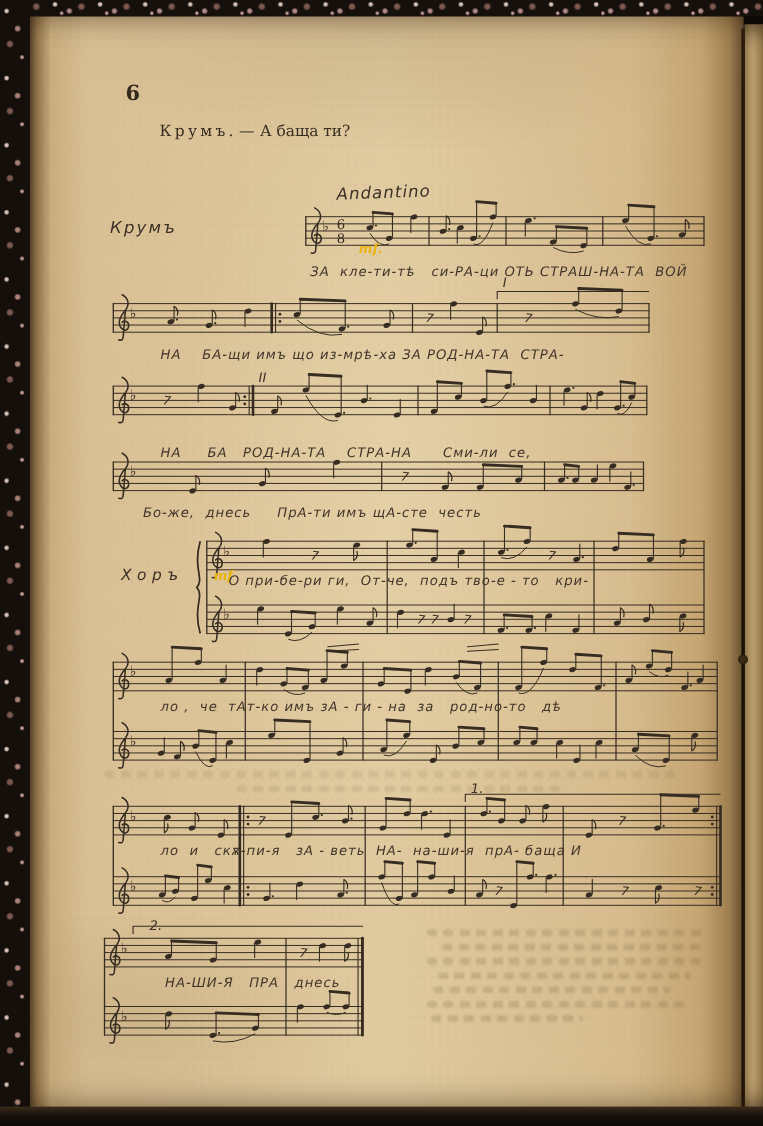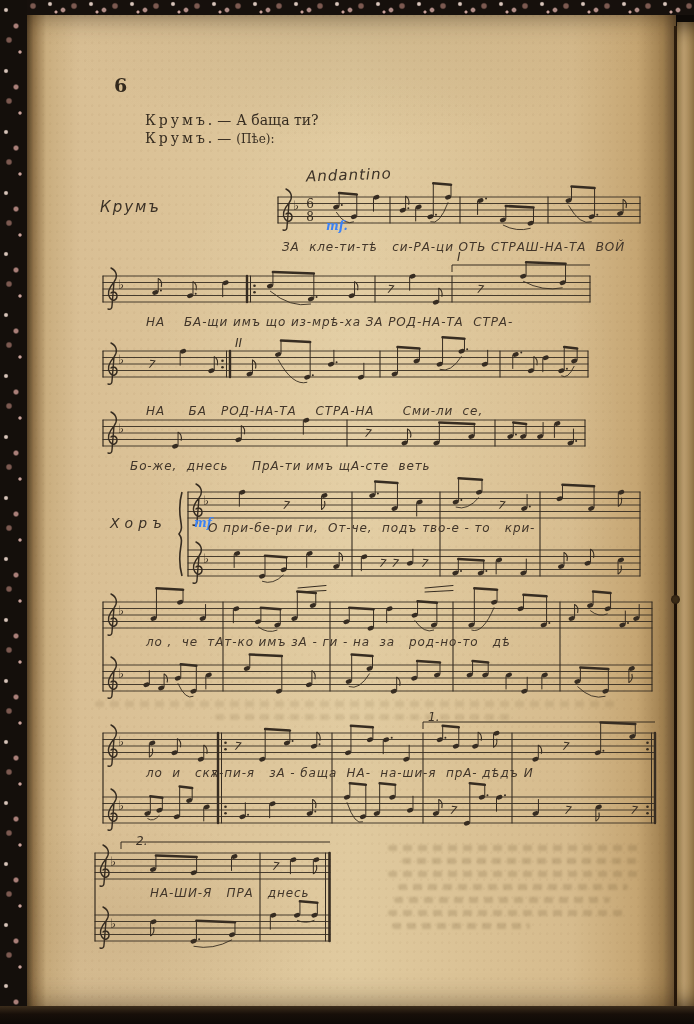--- a/index.html
+++ b/index.html
@@ -41,49 +41,48 @@
   .seam-knot{position:absolute;left:671px;top:595px;width:9px;height:9px;border-radius:50%;
     z-index:4;background:radial-gradient(circle,#3a2a16 0 40%,#1b1007 100%);}
   .next-page{position:absolute;left:677px;top:22px;width:17px;height:986px;z-index:3;
     background:linear-gradient(90deg,#b3945f 0,#c6a876 40%,#a98a55 100%);
     box-shadow:inset 0 14px 20px -10px rgba(30,18,8,.7), inset 0 -14px 20px -10px rgba(30,18,8,.7);}
   
   .content{position:absolute;left:0;top:0;width:694px;height:1024px;z-index:2;}
   .page-number{position:absolute;left:114px;top:74px;font-family:"DejaVu Serif",serif;
     font-weight:bold;font-size:19px;color:#33291d;}
   .dialogue{position:absolute;left:145px;top:112px;color:#362c20;
-    font-family:"DejaVu Serif",serif;font-size:14px;line-height:17.5px;white-space:nowrap;}
+    font-family:"DejaVu Serif",serif;font-size:14px;line-height:17.5px;white-space:nowrap;text-align:center;}
   .dialogue .spk{letter-spacing:3px;}
   .dialogue .dsh{margin:0 5px 0 2px;}
   .dialogue .small{font-size:12px;}
   .lyric{position:absolute;white-space:pre;font-style:italic;font-size:12px;
     letter-spacing:.9px;color:#42362a;}
   .part-label{position:absolute;font-style:italic;font-size:15px;letter-spacing:2px;color:#3b3126;}
   .tempo{position:absolute;font-style:italic;font-size:15px;letter-spacing:1px;
     color:#3b3126;transform:rotate(-2deg);}
   .dyn{position:absolute;font-family:"DejaVu Serif",serif;font-style:italic;font-weight:bold;
-    font-size:12px;color:#3b82f6;}
+    font-size:12px;color:#eab308;}
   .volta-label{position:absolute;font-style:italic;font-size:12px;color:#3b3126;}
   .msys{position:absolute;}
   
   .ghost{position:absolute;opacity:.5;}
   .ghost .gl{height:6px;margin:7px 0;border-radius:3px;filter:blur(1.1px);
     background:repeating-linear-gradient(90deg,rgba(110,88,52,.40) 0 9px,rgba(110,88,52,0) 9px 15px);}
   .ghost-b{opacity:.32;}
 </style>
 </head>
 <body>
 
 <div class="scene">
   <div class="page"></div>
   <div class="content">
     <div class="page-number">6</div>
     <div class="dialogue" id="dialogue">
         <div><span class="spk">Крумъ.</span><span class="dsh">—</span><span>А баща ти?</span></div>
-        <div><span class="spk">Крумъ.</span><span class="dsh">—</span><span class="small">(Пѣе):</span></div>
       </div>
     <div id="score">
         <svg width="402" height="78" class="msys" style="left:258px;top:163px;">
           <line x1="20" y1="34" x2="382" y2="34" stroke="#362c21" stroke-width="0.9" stroke-linecap="round"></line>
           <line x1="20" y1="40.5" x2="382" y2="40.5" stroke="#362c21" stroke-width="0.9" stroke-linecap="round"></line>
           <line x1="20" y1="47" x2="382" y2="47" stroke="#362c21" stroke-width="0.9" stroke-linecap="round"></line>
           <line x1="20" y1="53.5" x2="382" y2="53.5" stroke="#362c21" stroke-width="0.9" stroke-linecap="round"></line>
           <line x1="20" y1="60" x2="382" y2="60" stroke="#362c21" stroke-width="0.9" stroke-linecap="round"></line>
           <path d="M28 26 C34 29 35 35 31 40 C25 47 24 52 27 56 C30 60 34 58 34 54 C34 50 30 49 28 51 M31 40 L29 64 Q29 68 25 67" fill="none" stroke="#362c21" stroke-width="1.4" stroke-linecap="round"></path>
           <text x="38" y="47" fill="#362c21" font-size="13" font-family="DejaVu Sans, sans-serif" font-style="normal" text-anchor="middle">♭</text>
@@ -300,21 +299,21 @@
           <line x1="443.08893024753775" y1="49.5" x2="443.08893024753775" y2="38" stroke="#362c21" stroke-width="1" stroke-linecap="round"></line>
           <line x1="430.26459301011636" y1="36.5" x2="443.08893024753775" y2="38" stroke="#362c21" stroke-width="2.6" stroke-linecap="round"></line>
           <ellipse cx="457.19170904299244" cy="50.5" rx="3.1" ry="2.2" fill="#362c21" transform="rotate(-18 457.19170904299244 50.5)"></ellipse>
           <line x1="460.0917090429924" y1="49.5" x2="460.0917090429924" y2="36.5" stroke="#362c21" stroke-width="1" stroke-linecap="round"></line>
           <ellipse cx="474.3172328196466" cy="37.5" rx="3.1" ry="2.2" fill="#362c21" transform="rotate(-18 474.3172328196466 37.5)"></ellipse>
           <line x1="471.41723281964664" y1="38.5" x2="471.41723281964664" y2="51.5" stroke="#362c21" stroke-width="1" stroke-linecap="round"></line>
           <ellipse cx="487.5588775047101" cy="57" rx="3.1" ry="2.2" fill="#362c21" transform="rotate(-18 487.5588775047101 57)"></ellipse>
           <circle cx="493.1588775047101" cy="55" r="1" fill="#362c21"></circle>
           <line x1="490.4588775047101" y1="56" x2="490.4588775047101" y2="43" stroke="#362c21" stroke-width="1" stroke-linecap="round"></line>
         </svg>
-        <div class="lyric" style="left: 130px; top: 459px;">Бо-же,  днесь     ПрА-ти имъ щА-сте  веть</div>
+        <div class="lyric" style="left: 130px; top: 459px;">Бо-же,  днесь     ПрА-ти имъ щА-сте  честь</div>
         <svg width="492" height="136" class="msys" style="left:168px;top:458px;">
           <line x1="20" y1="34" x2="472" y2="34" stroke="#362c21" stroke-width="0.9" stroke-linecap="round"></line>
           <line x1="20" y1="40.5" x2="472" y2="40.5" stroke="#362c21" stroke-width="0.9" stroke-linecap="round"></line>
           <line x1="20" y1="47" x2="472" y2="47" stroke="#362c21" stroke-width="0.9" stroke-linecap="round"></line>
           <line x1="20" y1="53.5" x2="472" y2="53.5" stroke="#362c21" stroke-width="0.9" stroke-linecap="round"></line>
           <line x1="20" y1="60" x2="472" y2="60" stroke="#362c21" stroke-width="0.9" stroke-linecap="round"></line>
           <path d="M28 26 C34 29 35 35 31 40 C25 47 24 52 27 56 C30 60 34 58 34 54 C34 50 30 49 28 51 M31 40 L29 64 Q29 68 25 67" fill="none" stroke="#362c21" stroke-width="1.4" stroke-linecap="round"></path>
           <text x="38" y="47" fill="#362c21" font-size="13" font-family="DejaVu Sans, sans-serif" font-style="normal" text-anchor="middle">♭</text>
           <line x1="20" y1="92" x2="472" y2="92" stroke="#362c21" stroke-width="0.9" stroke-linecap="round"></line>
           <line x1="20" y1="98.5" x2="472" y2="98.5" stroke="#362c21" stroke-width="0.9" stroke-linecap="round"></line>
@@ -683,21 +682,21 @@
           <line x1="413.50462854383517" y1="99.25" x2="413.50462854383517" y2="112.25" stroke="#362c21" stroke-width="1" stroke-linecap="round"></line>
           <ellipse cx="452.54445032728836" cy="114.5" rx="3.1" ry="2.2" fill="#362c21" transform="rotate(-18 452.54445032728836 114.5)"></ellipse>
           <line x1="455.44445032728834" y1="113.5" x2="455.44445032728834" y2="100.5" stroke="#362c21" stroke-width="1" stroke-linecap="round"></line>
           <text x="484.53171416558325" y="115" fill="#362c21" font-size="11" font-family="DejaVu Sans, sans-serif" font-style="italic" text-anchor="middle" transform="rotate(8 484.53171416558325 115)">7</text>
           <ellipse cx="515.773423530627" cy="108" rx="3.1" ry="2.2" fill="#362c21" transform="rotate(-18 515.773423530627 108)"></ellipse>
           <line x1="512.8734235306271" y1="109" x2="512.8734235306271" y2="122" stroke="#362c21" stroke-width="1" stroke-linecap="round"></line>
           <path d="M512.8734235306271 122 q4.5 -2.5 3 -8.5" fill="none" stroke="#362c21" stroke-width="1.1"></path>
           <text x="550.8092697812244" y="115" fill="#362c21" font-size="11" font-family="DejaVu Sans, sans-serif" font-style="italic" text-anchor="middle" transform="rotate(8 550.8092697812244 115)">7</text>
         </svg>
         <div class="volta-label" style="left: 428px; top: 710px;">1.</div>
-        <div class="lyric" style="left: 146px; top: 766px;">ло  и   скѫ-пи-я   зА - баща  НА-  на-ши-я  прА- дѣдъ И</div>
+        <div class="lyric" style="left: 146px; top: 766px;">ло  и   скѫ-пи-я   зА - веть  НА-  на-ши-я  прА- баща И</div>
         <svg width="275" height="140" class="msys" style="left:75px;top:819px;">
           <line x1="20" y1="34" x2="255" y2="34" stroke="#362c21" stroke-width="0.9" stroke-linecap="round"></line>
           <line x1="20" y1="40.5" x2="255" y2="40.5" stroke="#362c21" stroke-width="0.9" stroke-linecap="round"></line>
           <line x1="20" y1="47" x2="255" y2="47" stroke="#362c21" stroke-width="0.9" stroke-linecap="round"></line>
           <line x1="20" y1="53.5" x2="255" y2="53.5" stroke="#362c21" stroke-width="0.9" stroke-linecap="round"></line>
           <line x1="20" y1="60" x2="255" y2="60" stroke="#362c21" stroke-width="0.9" stroke-linecap="round"></line>
           <path d="M28 26 C34 29 35 35 31 40 C25 47 24 52 27 56 C30 60 34 58 34 54 C34 50 30 49 28 51 M31 40 L29 64 Q29 68 25 67" fill="none" stroke="#362c21" stroke-width="1.4" stroke-linecap="round"></path>
           <text x="38" y="47" fill="#362c21" font-size="13" font-family="DejaVu Sans, sans-serif" font-style="normal" text-anchor="middle">♭</text>
           <line x1="20" y1="96" x2="255" y2="96" stroke="#362c21" stroke-width="0.9" stroke-linecap="round"></line>
           <line x1="20" y1="102.5" x2="255" y2="102.5" stroke="#362c21" stroke-width="0.9" stroke-linecap="round"></line>

